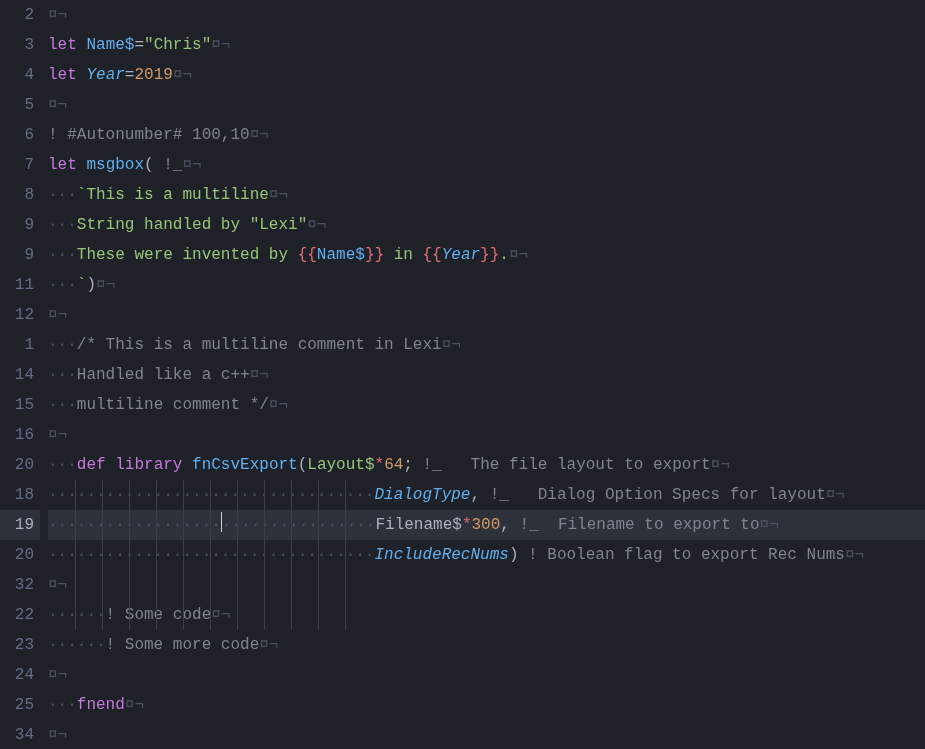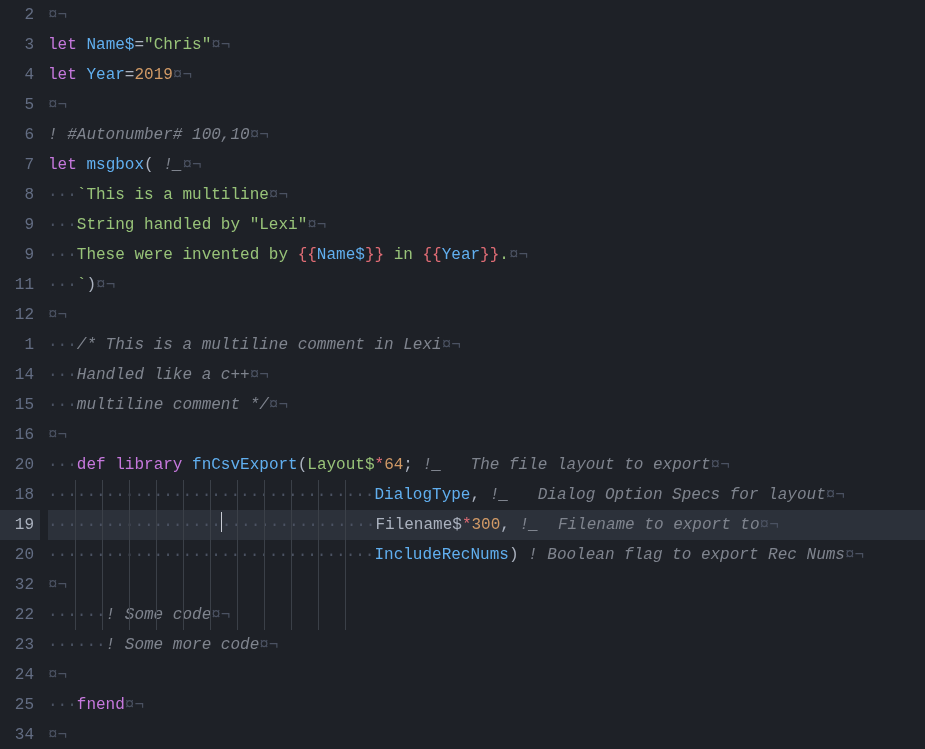--- a/index.html
+++ b/index.html
@@ -5,29 +5,29 @@
   html,body{margin:0;padding:0;background:#1e2127;color:#abb2bf;font-family:Consolas,'Courier New',monospace;font-size:16px;line-height:30px;overflow:hidden;width:925px;height:749px}
   .editor{position:relative;width:925px;height:749px;background:#1e2127}
   .gutter{position:absolute;left:0;top:0;width:40px;height:100%;color:#636d83;text-align:right;padding-top:0}
   .gutter div{padding-right:6px;height:30px}
   .gutter .hl{color:#abb2bf;background:#2c313a}
   .code{position:absolute;left:48px;top:0;right:0;white-space:pre}
   .line{height:30px}
   .line.hl{background:#2c313a}
   .kw{color:#c678dd}          
   .var{color:#61afef}         
-  .var-i{color:#61afef;}
+  .var-i{color:#61afef;font-style:italic}
   .num{color:#d19a66}         
   .str{color:#98c379}         
   .brace{color:#e06c75}       
   .op-star{color:#e06c75}
   .comma{color:#abb2bf}
   .semi{color:#abb2bf}
-  .cmt{color:#7f848e;font-style:italic}
-  .cmt-bang{color:#7f848e;font-style:italic}
+  .cmt{color:#7f848e;}
+  .cmt-bang{color:#7f848e;}
   .fnname{color:#61afef}
   .param-g{color:#98c379}
   .plain{color:#abb2bf}
   .ws{color:#4b5262}
   .cursor{display:inline-block;width:1px;height:20px;background:#c8ccd4;vertical-align:-3px}
   .guides{position:absolute;left:48px;top:0;pointer-events:none}
   .g{position:absolute;width:1px;background:#3b4048}
 </style>
 </head>
 <body>

